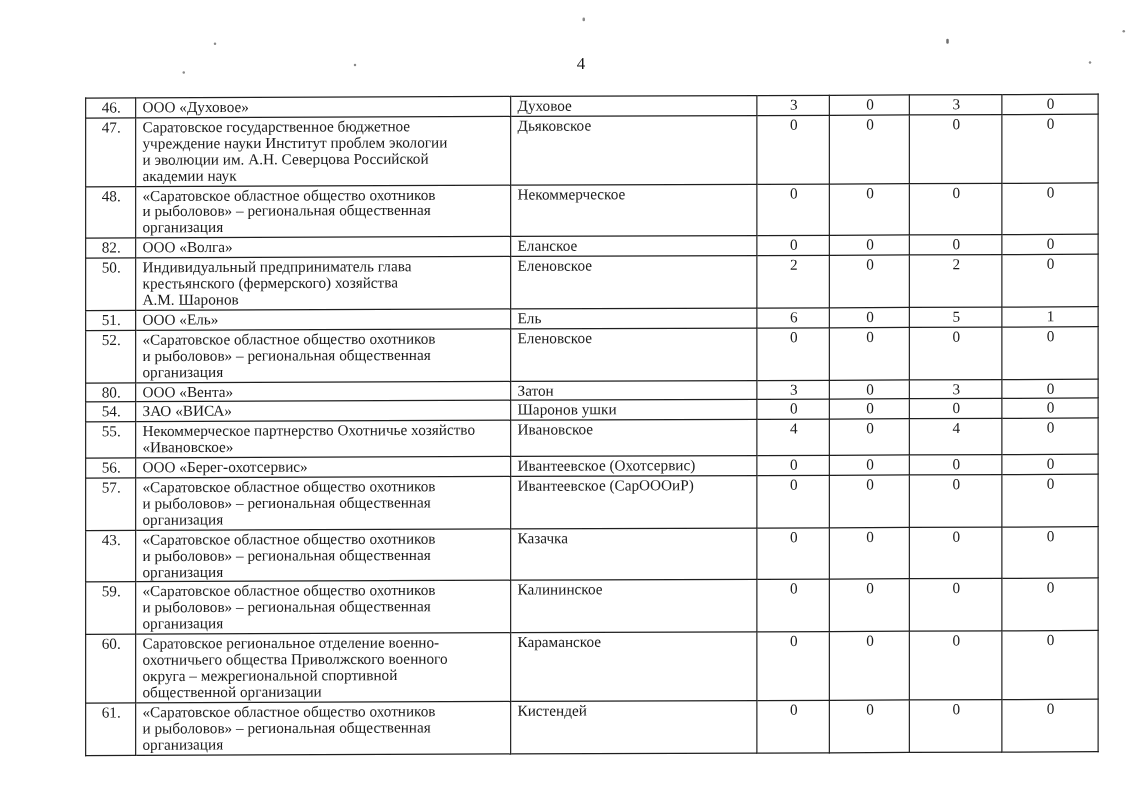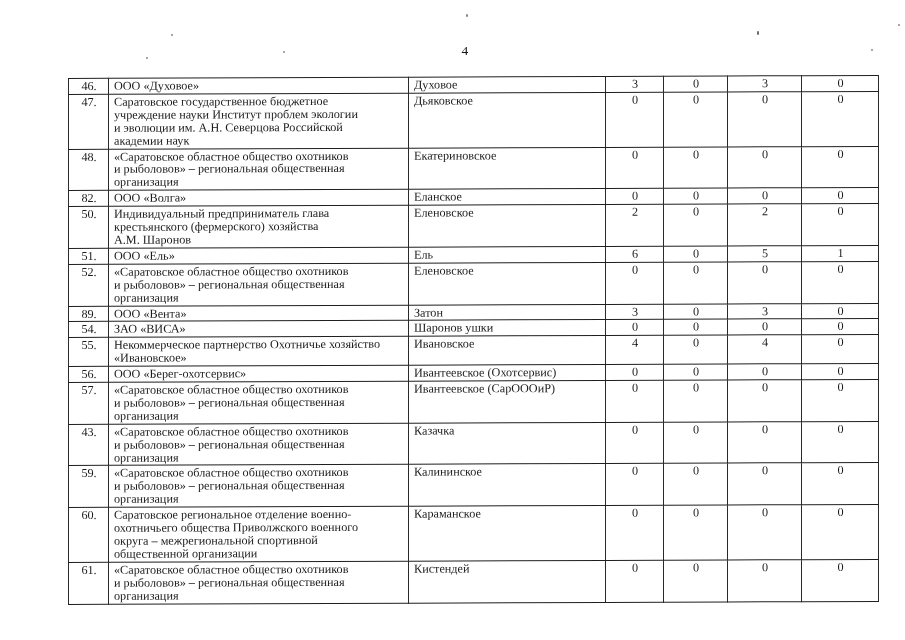--- a/index.html
+++ b/index.html
@@ -121,21 +121,21 @@
           <td class="cell-val">0</td>
           <td class="cell-val">0</td>
           <td class="cell-val">0</td>
           <td class="cell-val">0</td>
         </tr>
         <tr>
           <td class="cell-num">48.</td>
           <td class="cell-org">«Саратовское областное общество охотников
 и рыболовов» – региональная общественная
 организация</td>
-          <td class="cell-ground">Екатериновское</td>
+          <td class="cell-ground">Некоммерческое</td>
           <td class="cell-val">0</td>
           <td class="cell-val">0</td>
           <td class="cell-val">0</td>
           <td class="cell-val">0</td>
         </tr>
         <tr>
           <td class="cell-num">82.</td>
           <td class="cell-org">ООО «Волга»</td>
           <td class="cell-ground">Еланское</td>
           <td class="cell-val">0</td>
@@ -168,21 +168,21 @@
           <td class="cell-org">«Саратовское областное общество охотников
 и рыболовов» – региональная общественная
 организация</td>
           <td class="cell-ground">Еленовское</td>
           <td class="cell-val">0</td>
           <td class="cell-val">0</td>
           <td class="cell-val">0</td>
           <td class="cell-val">0</td>
         </tr>
         <tr>
-          <td class="cell-num">89.</td>
+          <td class="cell-num">80.</td>
           <td class="cell-org">ООО «Вента»</td>
           <td class="cell-ground">Затон</td>
           <td class="cell-val">3</td>
           <td class="cell-val">0</td>
           <td class="cell-val">3</td>
           <td class="cell-val">0</td>
         </tr>
         <tr>
           <td class="cell-num">54.</td>
           <td class="cell-org">ЗАО «ВИСА»</td>

